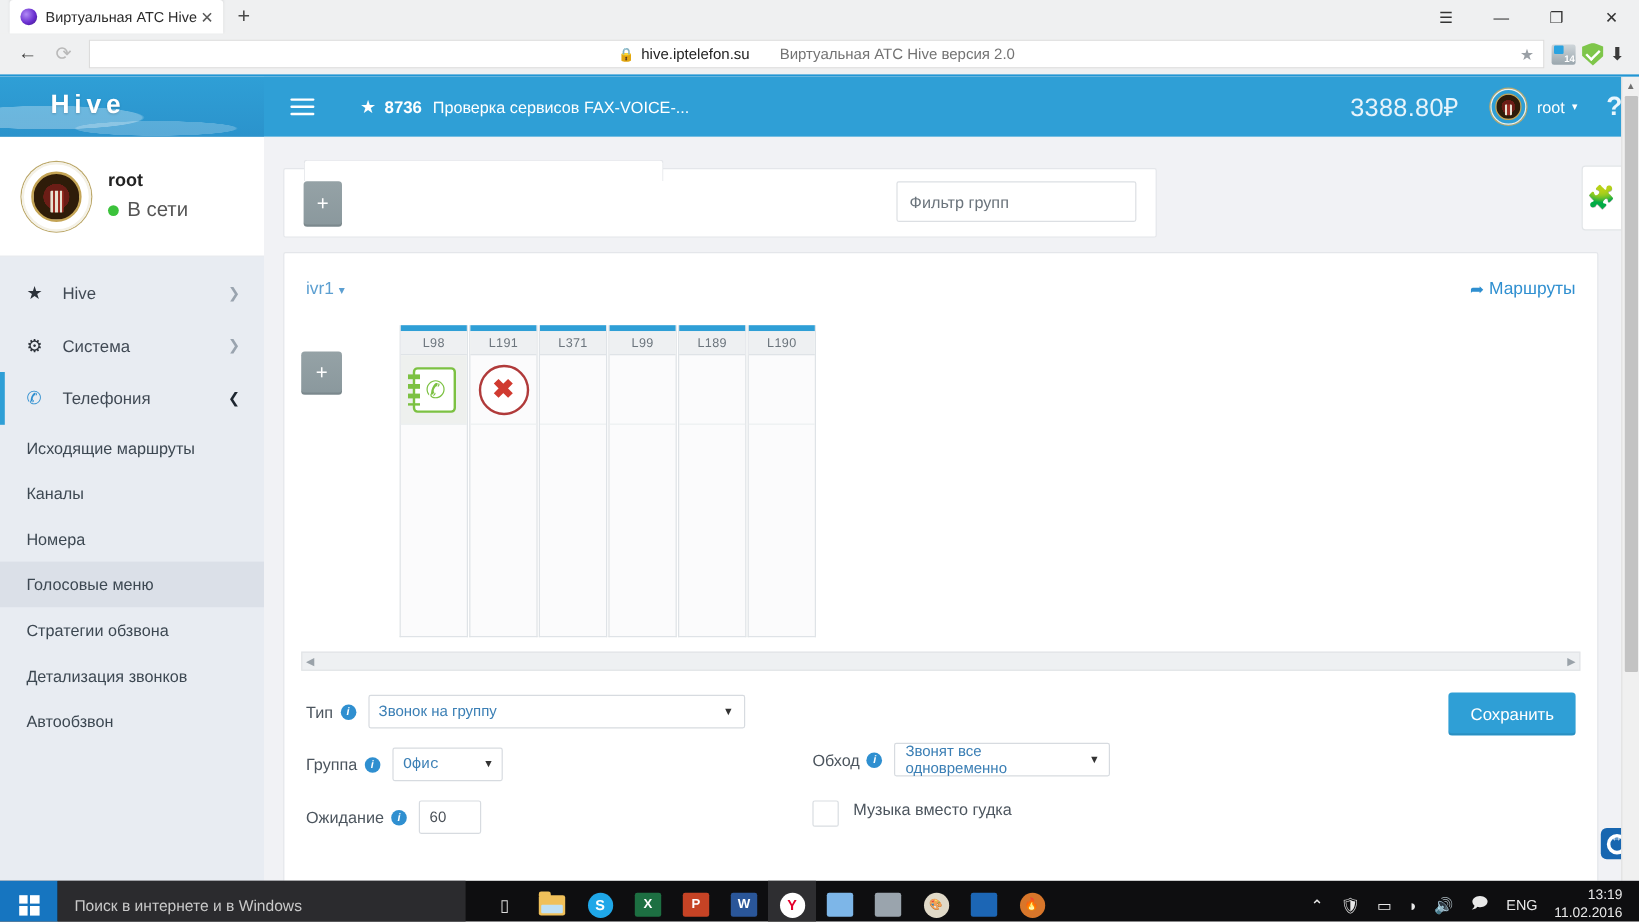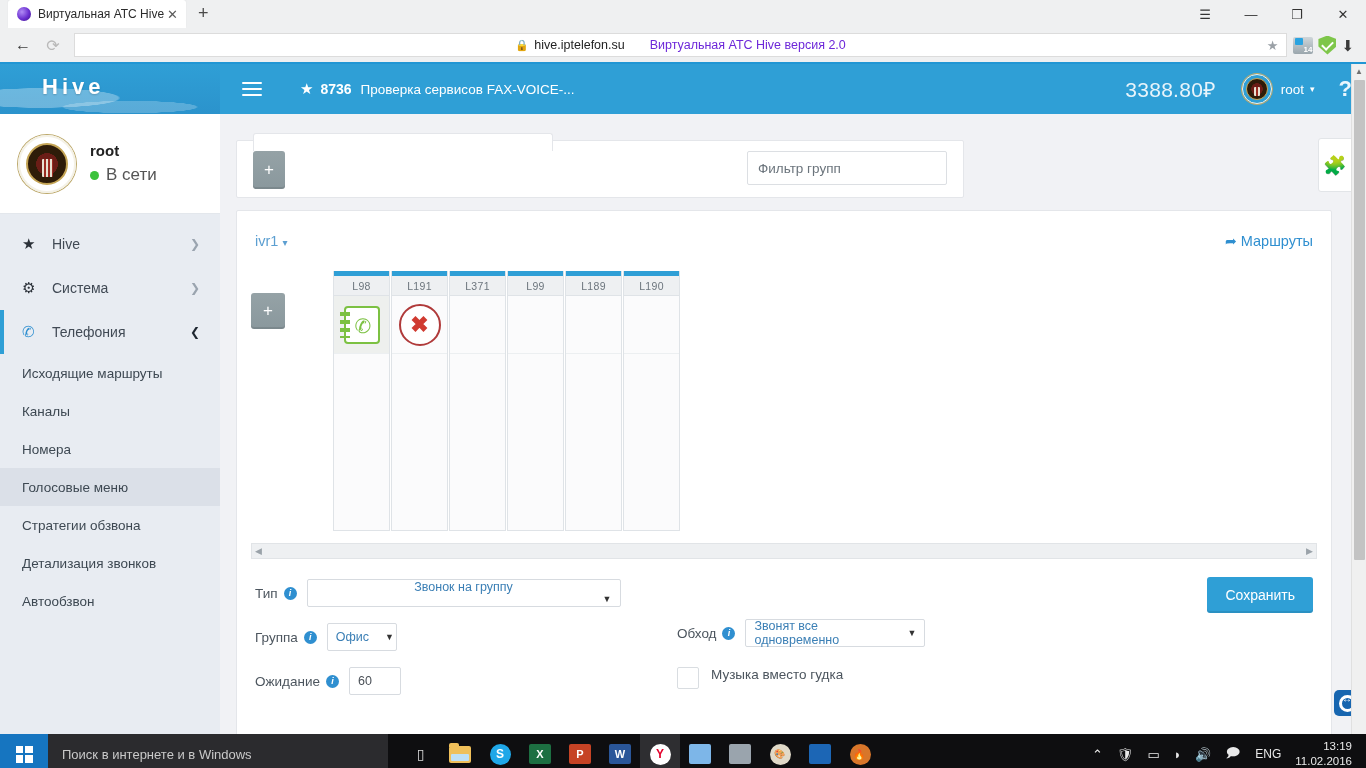--- a/index.html
+++ b/index.html
@@ -77,21 +77,21 @@
     flex: 1 1 auto;
     height: 24px; margin: 0 6px;
     background: #fff;
     border: 1px solid #dcdcdc;
     display: flex; align-items: center; justify-content: center;
     position: relative;
     font-size: 12.5px;
   }
   .url-lock { color: #555; font-size: 11px; margin-right: 5px; }
   .url-host { color: #222; }
-  .url-title { color: #6d28d9; margin-left: 25px; }
+  .url-title { color: #737373; margin-left: 25px; }
   .url-star {
     position: absolute; right: 8px; color: #9aa0a6; font-size: 13px;
   }
   .navbar-right { display: flex; align-items: center; gap: 5px; padding-right: 4px; }
   .ext-badge {
     width: 20px; height: 17px; border-radius: 2px;
     background: linear-gradient(#cfd6da,#9aa6ad);
     position: relative;
     display:flex; align-items:flex-end; justify-content:flex-end;
     font-size: 8px; color:#fff; font-weight:bold; padding-right:1px;
@@ -414,22 +414,22 @@
     height: 28px; border: 1px solid #d7dbe0; background:#fff;
     display:flex; align-items:center;
     padding: 0 8px; position: relative;
     font-size: 12.5px; color: #3b7fb5;
     border-radius: 2px;
   }
   .sel .sel-caret {
     margin-left: auto; padding-left: 16px;
     font-size: 9px; color: #333;
   }
-  .sel-type { width: 314px; flex-direction: column; }
-  .sel-group { width: 70px; }
+  .sel-type { width: 314px; }
+  .sel-group { width: 92px; font-family: Liberation Mono, monospace; }
   .sel-bypass { width: 180px; }
   .txtnum {
     width: 52px; height: 28px;
     border: 1px solid #d7dbe0; background: #fff;
     padding: 0 8px; font-size: 12.5px; color: #4b5158;
     border-radius: 2px;
     font-family: "Liberation Sans", sans-serif;
   }
   .right-col {
     position: absolute; left: 440px; top: 68px;

